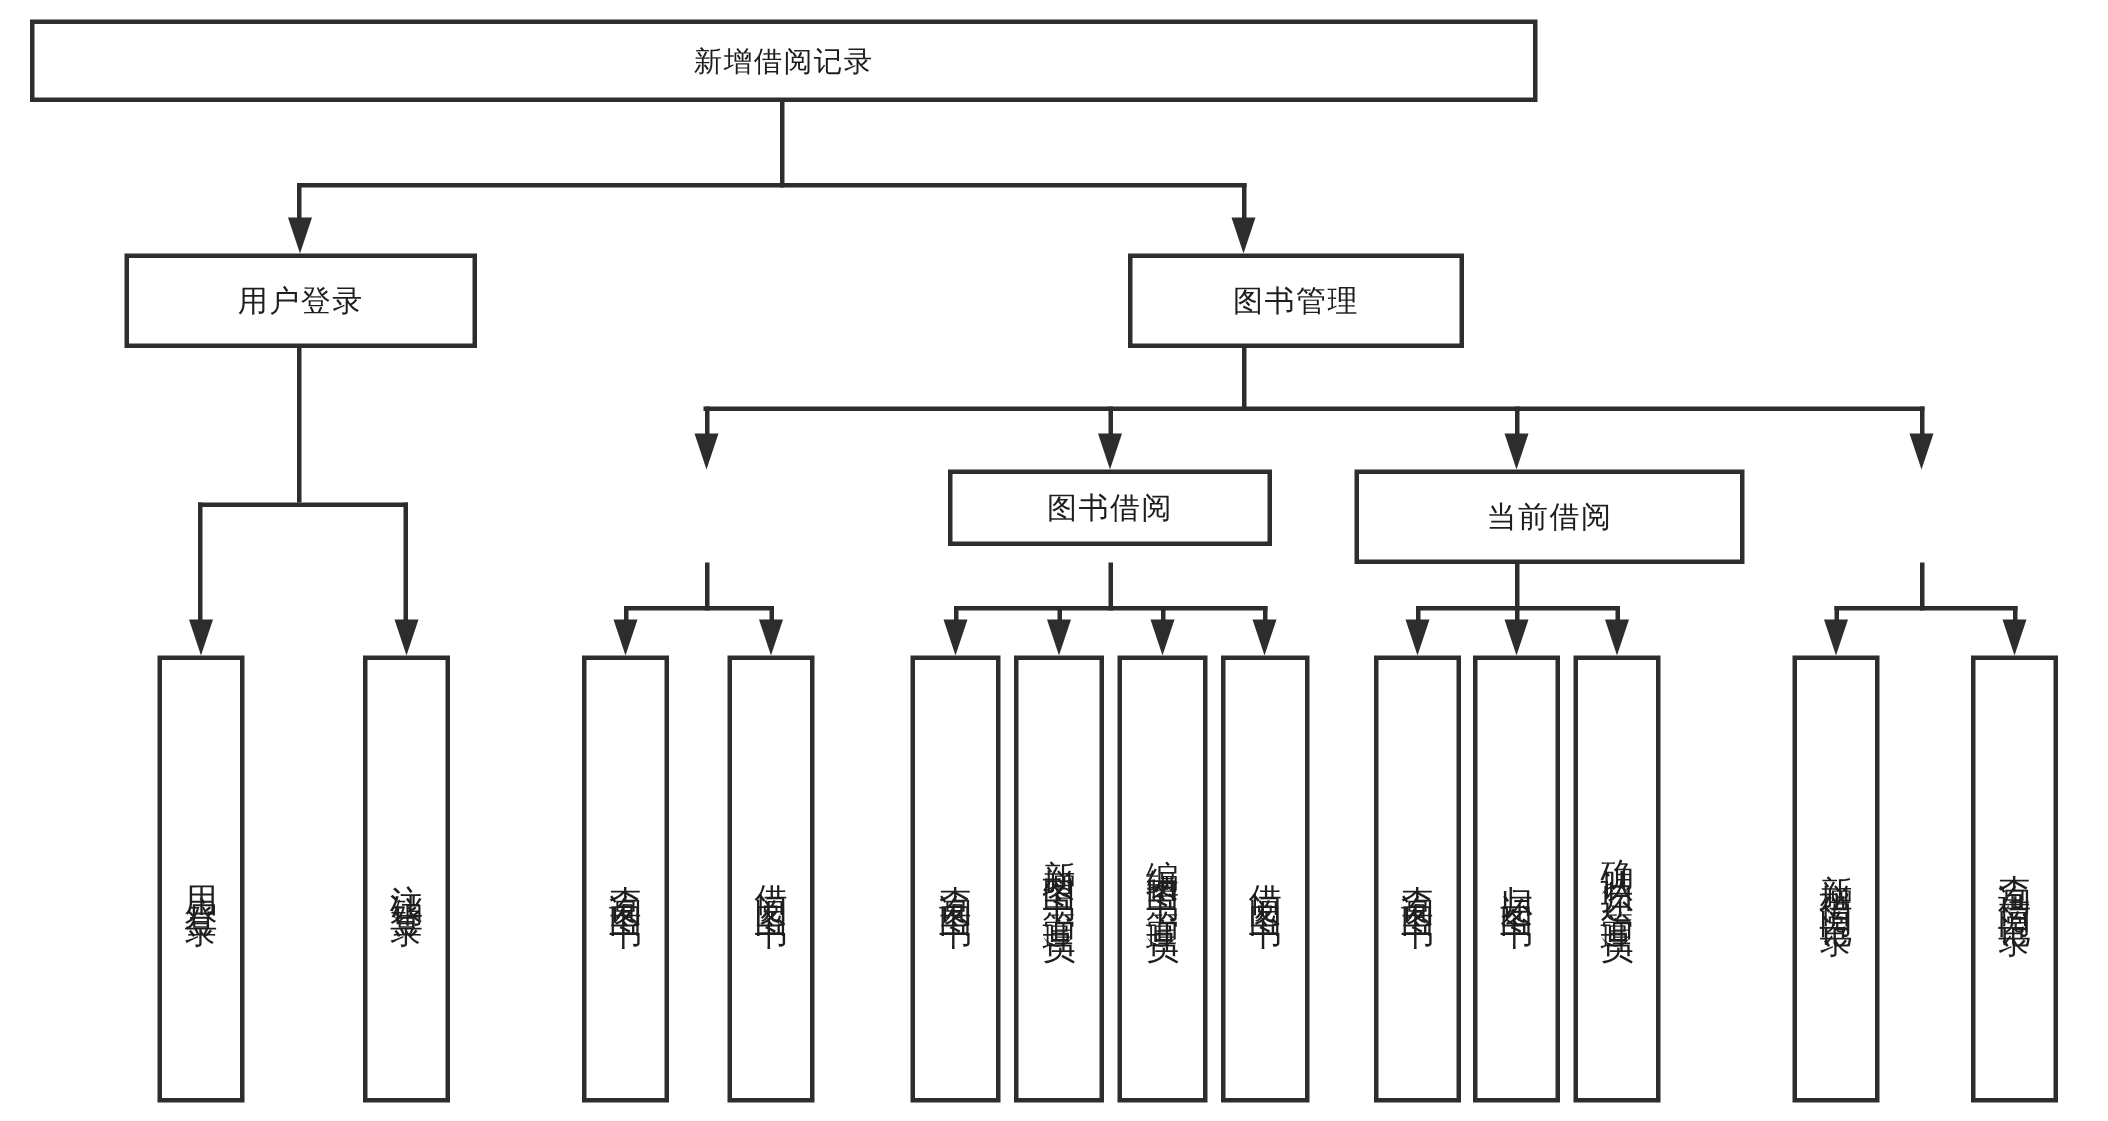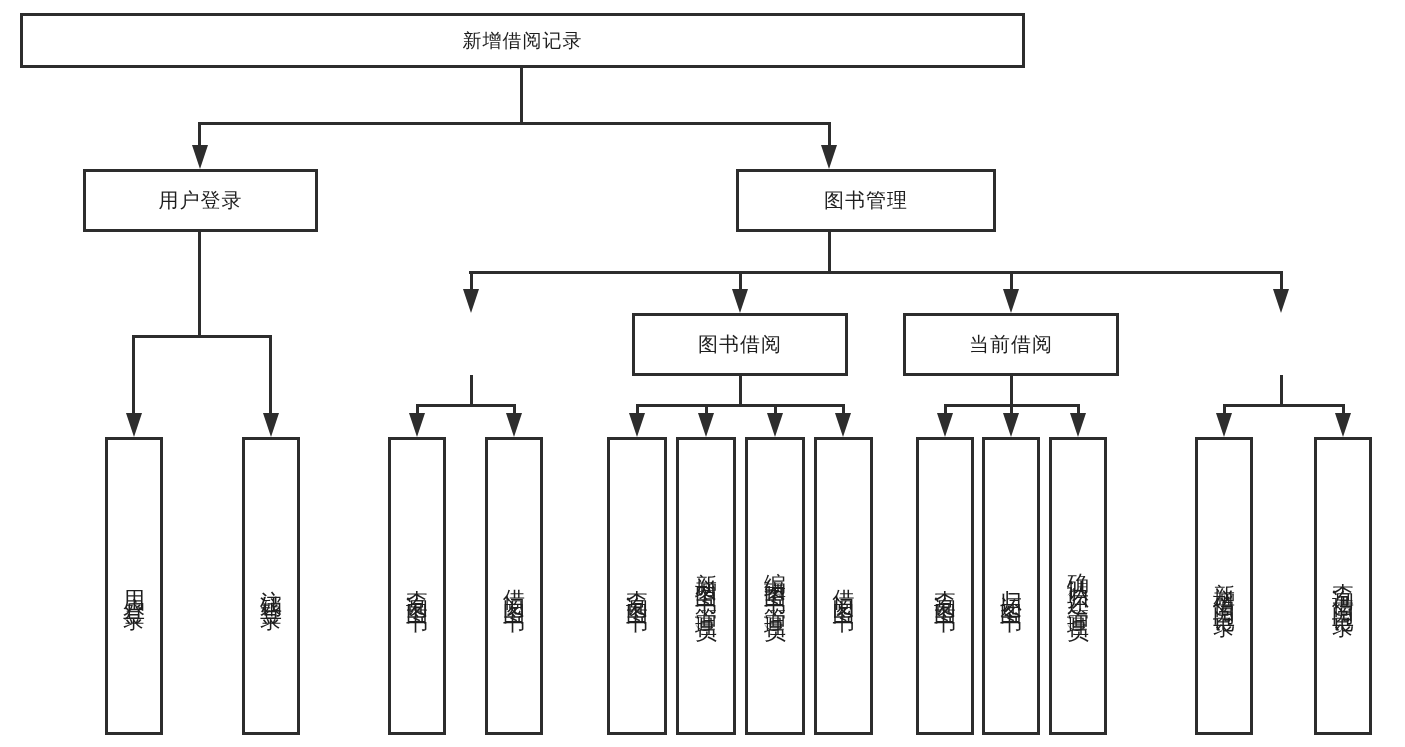--- a/index.html
+++ b/index.html
@@ -97,28 +97,28 @@
   <div class="arrow" style="left:1216px;top:413px;"></div>
   <div class="arrow" style="left:1335px;top:413px;"></div>
 
   <div class="node h root" style="left:20px;top:13px;width:1005px;height:55px;">
     <span>新增借阅记录</span>
   </div>
 
   <div class="node h" style="left:83px;top:169px;width:235px;height:63px;">
     <span>用户登录</span>
   </div>
-  <div class="node h" style="left:736px;top:169px;width:260px;height:63px;align-items:center;">
+  <div class="node h" style="left:752px;top:169px;width:224px;height:63px;align-items:center;">
     <span>图书管理</span>
   </div>
 
-  <div class="node h" style="left:632px;top:313px;width:216px;height:63px;">
+  <div class="node h" style="left:632px;top:313px;width:216px;height:51px;">
     <span>图书借阅</span>
   </div>
-  <div class="node h" style="left:903px;top:313px;width:216px;height:63px;">
+  <div class="node h" style="left:903px;top:313px;width:260px;height:63px;">
     <span>当前借阅</span>
   </div>
 
   <div class="node v" style="left:105px;top:437px;width:58px;height:298px;">
     <span>用户登录</span>
   </div>
   <div class="node v" style="left:242px;top:437px;width:58px;height:298px;">
     <span>注销登录</span>
   </div>
 

